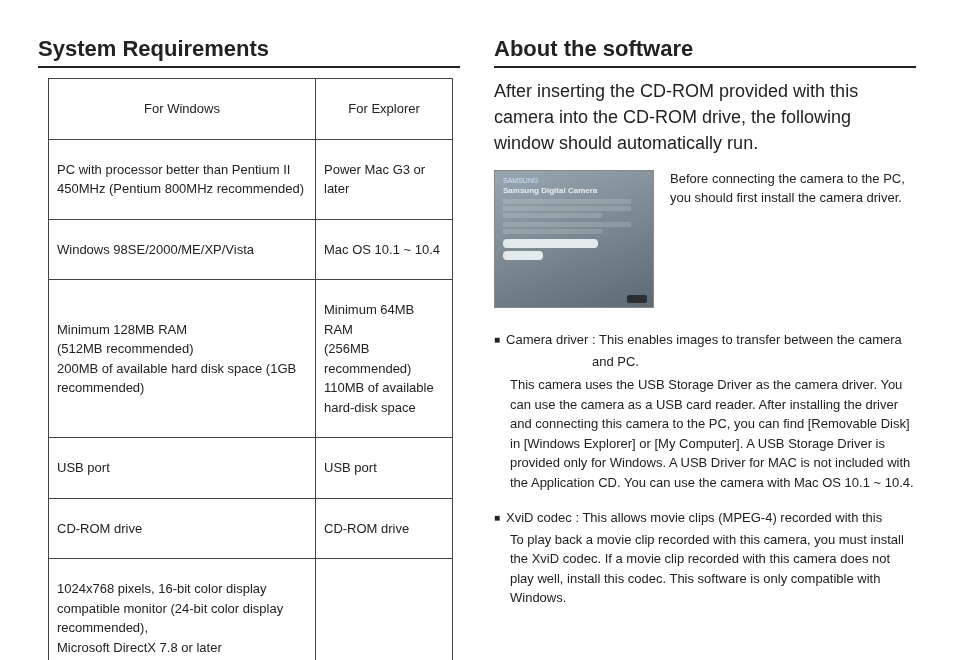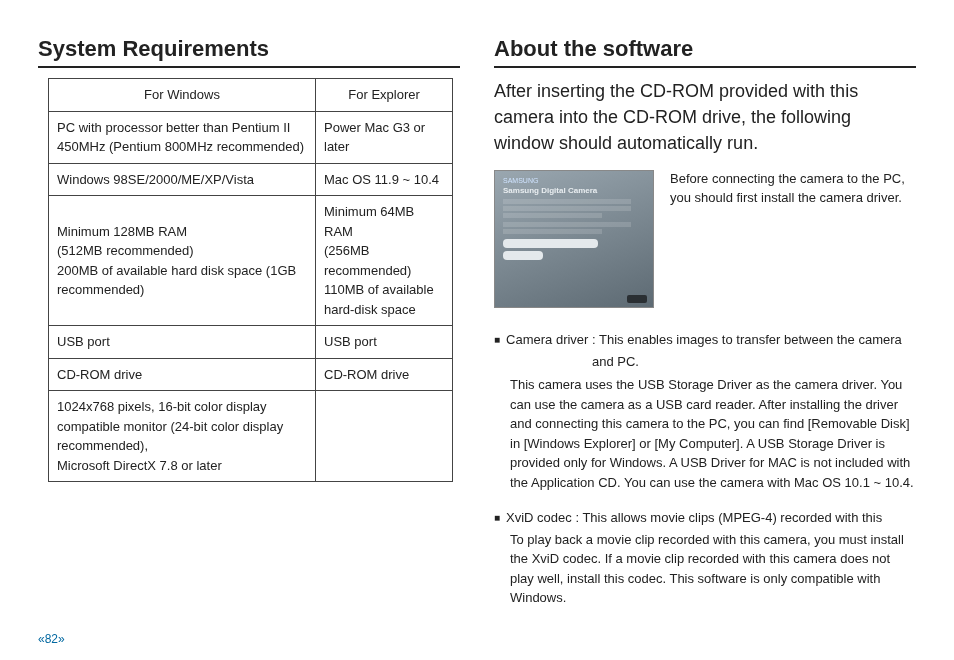--- a/index.html
+++ b/index.html
@@ -27,21 +27,21 @@
     margin-bottom: 10px;
   }
   table {
     border-collapse: collapse;
     width: 96%;
     margin-left: 10px;
     font-size: 13px;
   }
   th, td {
     border: 1px solid #444;
-    padding: 6px 8px;
+    padding: 20px 8px;
     vertical-align: middle;
     line-height: 1.5;
   }
   th { font-weight: normal; text-align: center; }
   .intro {
     font-size: 18px;
     line-height: 1.45;
     margin-bottom: 14px;
   }
   .panel-row {
@@ -123,21 +123,21 @@
           <tr>
         <th>For Windows</th>
         <th>For Explorer</th>
       </tr>
       <tr>
             <td>PC with processor better than Pentium II 450MHz (Pentium 800MHz recommended)</td>
             <td>Power Mac G3 or later</td>
           </tr>
       <tr>
             <td>Windows 98SE/2000/ME/XP/Vista</td>
-            <td>Mac OS 11.9 ~ 10.4</td>
+            <td>Mac OS 10.1 ~ 10.4</td>
           </tr>
       <tr>
             <td style="white-space:pre-line">Minimum 128MB RAM
 (512MB recommended)
 200MB of available hard disk space (1GB recommended)</td>
             <td style="white-space:pre-line">Minimum 64MB RAM
 (256MB recommended)
 110MB of available hard-disk space</td>
           </tr>
       <tr>

